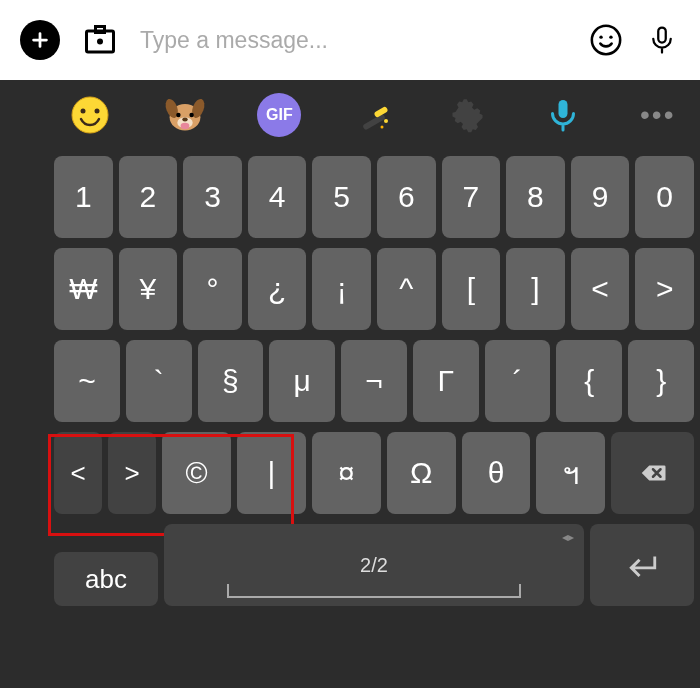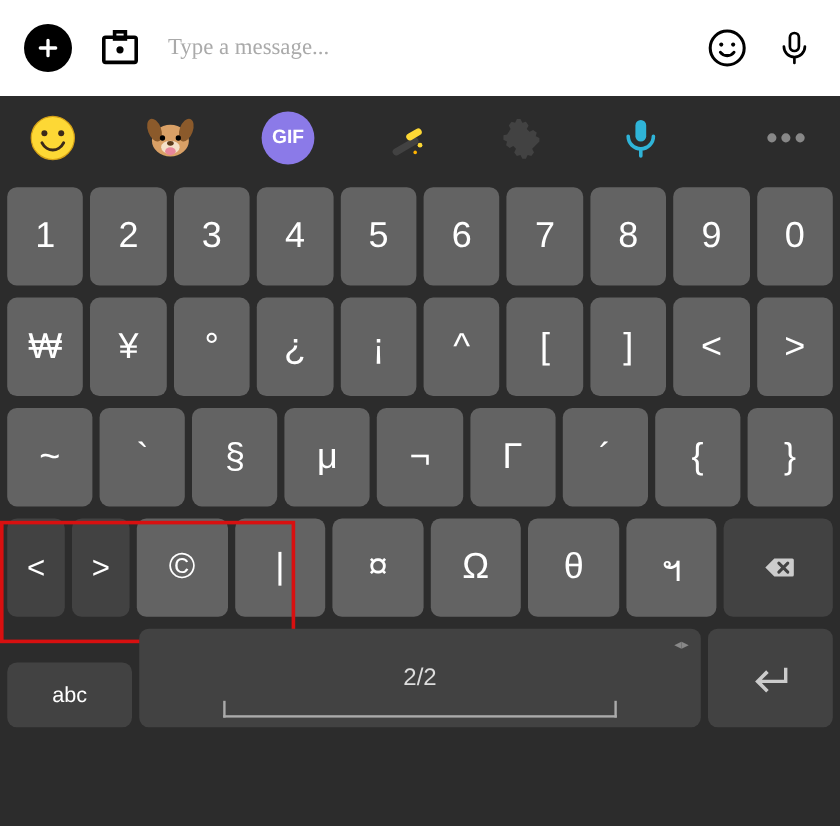--- a/index.html
+++ b/index.html
@@ -38,39 +38,39 @@
       height: 40px;
       display: flex;
       align-items: center;
       justify-content: center;
       cursor: pointer;
     }
     .message-input {
       flex: 1;
       height: 40px;
       border: none;
-      font-size: 19px;
+      font-size: 23px;
       color: #aaa;
       outline: none;
-      font-family: Liberation Serif, serif;
     }
     .message-input::placeholder { color: #aaa; }
     .emoji-input-btn, .mic-btn {
       width: 36px;
       height: 36px;
       display: flex;
       align-items: center;
       justify-content: center;
       cursor: pointer;
     }
     .keyboard-area {
       background: #2c2c2c;
       height: 608px;
       display: flex;
       flex-direction: column;
+      padding-left: 48px;
     }
     .toolbar {
       height: 70px;
       display: flex;
       align-items: center;
       padding: 0 20px;
       gap: 50px;
     }
     .toolbar-item {
       width: 48px;
@@ -129,21 +129,21 @@
     }
     .key.shift-key {
       flex: 0 0 48px;
       font-size: 26px;
     }
     .key.backspace {
       flex: 1.2;
     }
     .key.abc {
       flex: 0 0 104px;
-      font-size: 18px;
+      font-size: 26px;
       margin-top: 28px;
     }
     .key.space {
       flex: 1;
       position: relative;
     }
     .key.enter {
       flex: 0 0 104px;
     }
     .space-label {

